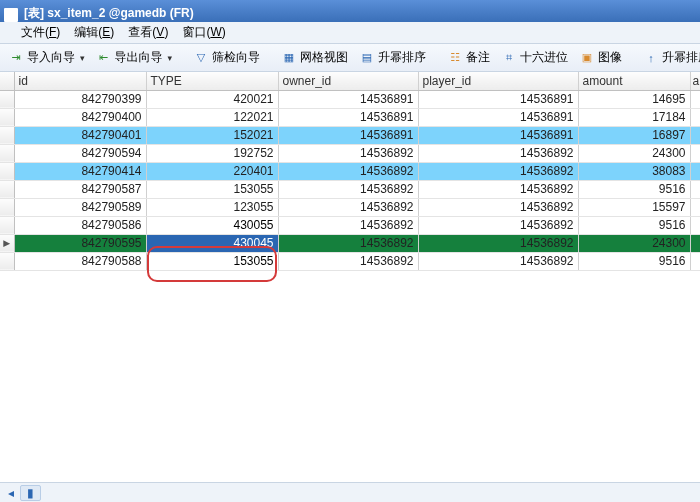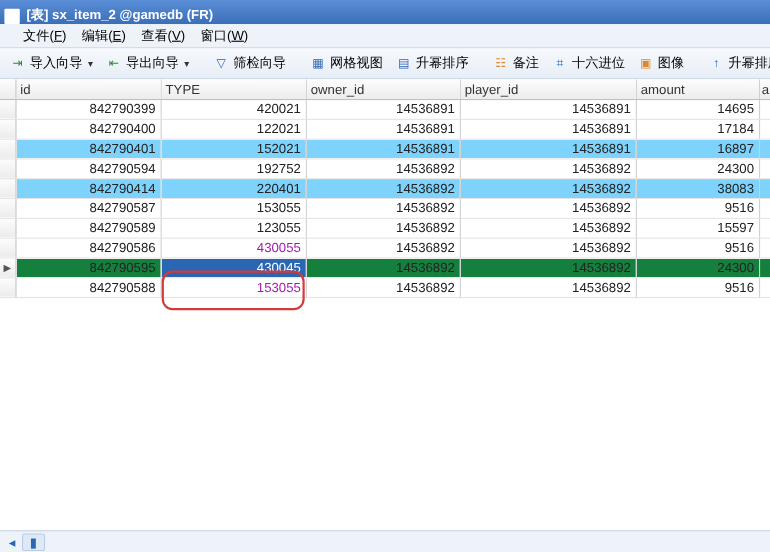--- a/index.html
+++ b/index.html
@@ -114,21 +114,21 @@
     padding: 0;
     color: #555;
     font-size: 9px;
   }
   tr.striped td { background: #7dd3fc; }
   tr.sel td { background: #15803d; }
   td.selected-cell {
     background: #2a66b2 !important;
     color: #fff !important;
   }
-  td.redtxt { color: #a21caf; }
+  td.redtxt { color: #000000; }
   .circle-anno {
     position: absolute;
     border: 2px solid #d43a3a;
     border-radius: 10px;
     pointer-events: none;
   }
   .statusbar {
     position: absolute;
     left: 0; right: 0; bottom: 0;
     height: 20px;

